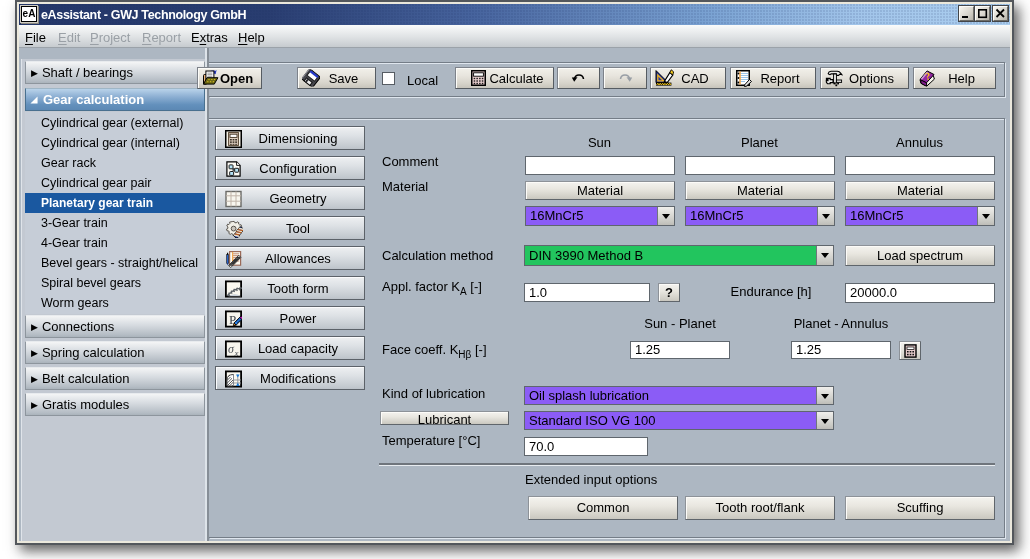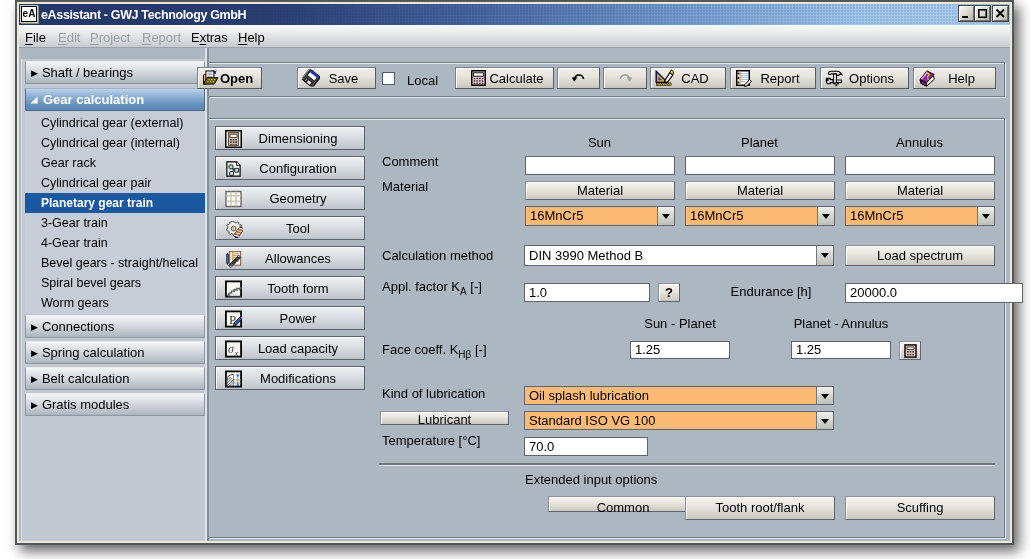--- a/index.html
+++ b/index.html
@@ -48,26 +48,26 @@
 
 .lbtn { left:198px; width:150px; height:24px; font-size:13px;
   background:linear-gradient(#eef0f2 0%, #dde1e5 40%, #c3c9cf 90%, #bcc2c9 100%);
   border:1px solid #5c6269; box-shadow:inset 1px 1px 0 #fbfcfd; position:absolute; color:#000;
   display:flex; align-items:center; justify-content:center; padding-left:16px; }
 .lbtn svg.ic { position:absolute; left:9px; top:3px; }
 
 .flabel { position:absolute; font-size:13px; color:#000; }
 .fcenter { position:absolute; font-size:13px; color:#000; text-align:center; }
 .field { position:absolute; background:#fff; border:1px solid #5f666d; font-size:13px; color:#000; line-height:16px; padding-left:4px; }
-.combo { position:absolute; background:#fdba74; border:1px solid #5f666d; font-size:13px; color:#000; }
+.combo { position:absolute; background:#8b5cf6; border:1px solid #5f666d; font-size:13px; color:#000; }
 .combo .val { position:absolute; left:4px; top:1px; line-height:16px; }
 .combo .arr { position:absolute; right:0; top:0; bottom:0; width:17px;
   background:linear-gradient(#f0efec, #c9c9c4 80%, #bebdb8); border-left:1px solid #70767d; }
 .combo .arr:after { content:""; position:absolute; left:4px; top:7px; border:4px solid transparent; border-top:5px solid #000; }
-.combo.gray { background:#ffffff; }
+.combo.gray { background:#22c55e; }
 .fbtn { position:absolute; background:linear-gradient(#f4f3ef 0%, #e9e7e0 40%, #cfcdc5 90%, #c9c7bf 100%);
   border:1px solid #8d9298; border-bottom-color:#5f656b; border-right-color:#5f656b;
   box-shadow:inset 1px 1px 0 #fcfbf8; font-size:13px; color:#000; text-align:center; }
 </style>
 </head>
 <body>
 <div id="win">
   <div id="titlebar">
     <div class="ticon">eA</div>
     <div class="ttext">eAssistant - GWJ Technology GmbH</div>
@@ -370,21 +370,21 @@
   <div class="flabel" style="left:365px;top:246px">Calculation method</div>
   <div class="combo gray" style="left:507px;top:243px;width:310px;height:21px">
       <span class="val" style="top:2px">DIN 3990 Method B</span>
       <span class="arr"></span>
     </div>
   <div class="fbtn" style="left:828px;top:243px;width:150px;height:21px;line-height:19px">Load spectrum</div>
   <div class="flabel" style="left:365px;top:277px">Appl. factor K<sub style="font-size:10px">A</sub> [-]</div>
   <div class="field" style="left:507px;top:281px;width:126px;height:19px;line-height:17px">1.0</div>
   <div class="fbtn" style="left:641px;top:281px;width:22px;height:19px;line-height:17px;font-weight:bold">?</div>
   <div class="fcenter" style="left:679px;top:282px;width:150px">Endurance [h]</div>
-  <div class="field" style="left:828px;top:281px;width:178px;height:20px;line-height:18px">20000.0</div>
+  <div class="field" style="left:828px;top:281px;width:150px;height:20px;line-height:18px">20000.0</div>
   <div class="fcenter" style="left:613px;top:314px;width:100px">Sun - Planet</div>
   <div class="fcenter" style="left:774px;top:314px;width:100px">Planet - Annulus</div>
   <div class="flabel" style="left:365px;top:340px">Face coeff. K<sub style="font-size:10px">Hβ</sub> [-]</div>
   <div class="field" style="left:613px;top:339px;width:100px;height:18px">1.25</div>
   <div class="field" style="left:774px;top:339px;width:100px;height:18px">1.25</div>
   <div class="fbtn" style="left:882px;top:339px;width:22px;height:19px"><svg id="s-calc" width="13" height="14" style="margin-top:2px" viewBox="0 0 13 14">
         <rect x="1" y="0.9" width="11" height="12.2" fill="#e8cccc" stroke="#000" stroke-width="1.4"></rect>
         <rect x="3" y="3" width="7" height="2.4" fill="#fff" stroke="#000" stroke-width="0.7"></rect>
         <g fill="#111">
           <rect x="3" y="7" width="1.6" height="1.5"></rect>
@@ -402,16 +402,16 @@
     </div>
   <div class="fbtn" style="left:363px;top:409px;width:129px;height:14px;line-height:16px">Lubricant</div>
   <div class="combo" style="left:507px;top:409px;width:310px;height:19px">
       <span class="val">Standard ISO VG 100</span>
       <span class="arr"></span>
     </div>
   <div class="flabel" style="left:365px;top:431px">Temperature [°C]</div>
   <div class="field" style="left:507px;top:435px;width:124px;height:19px;line-height:17px">70.0</div>
   <div style="position:absolute;left:362px;top:461px;width:616px;height:0;border-top:2px solid #6f757c;border-bottom:1px solid #e8ecf0"></div>
   <div class="flabel" style="left:508px;top:470px">Extended input options</div>
-  <div class="fbtn" style="left:531px;top:494px;width:150px;height:16px;line-height:22px">Common</div>
+  <div class="fbtn" style="left:511px;top:494px;width:150px;height:24px;line-height:22px">Common</div>
   <div class="fbtn" style="left:668px;top:494px;width:150px;height:24px;line-height:22px">Tooth root/flank</div>
   <div class="fbtn" style="left:828px;top:494px;width:150px;height:24px;line-height:22px">Scuffing</div>
 </div>
 
 </body></html>

